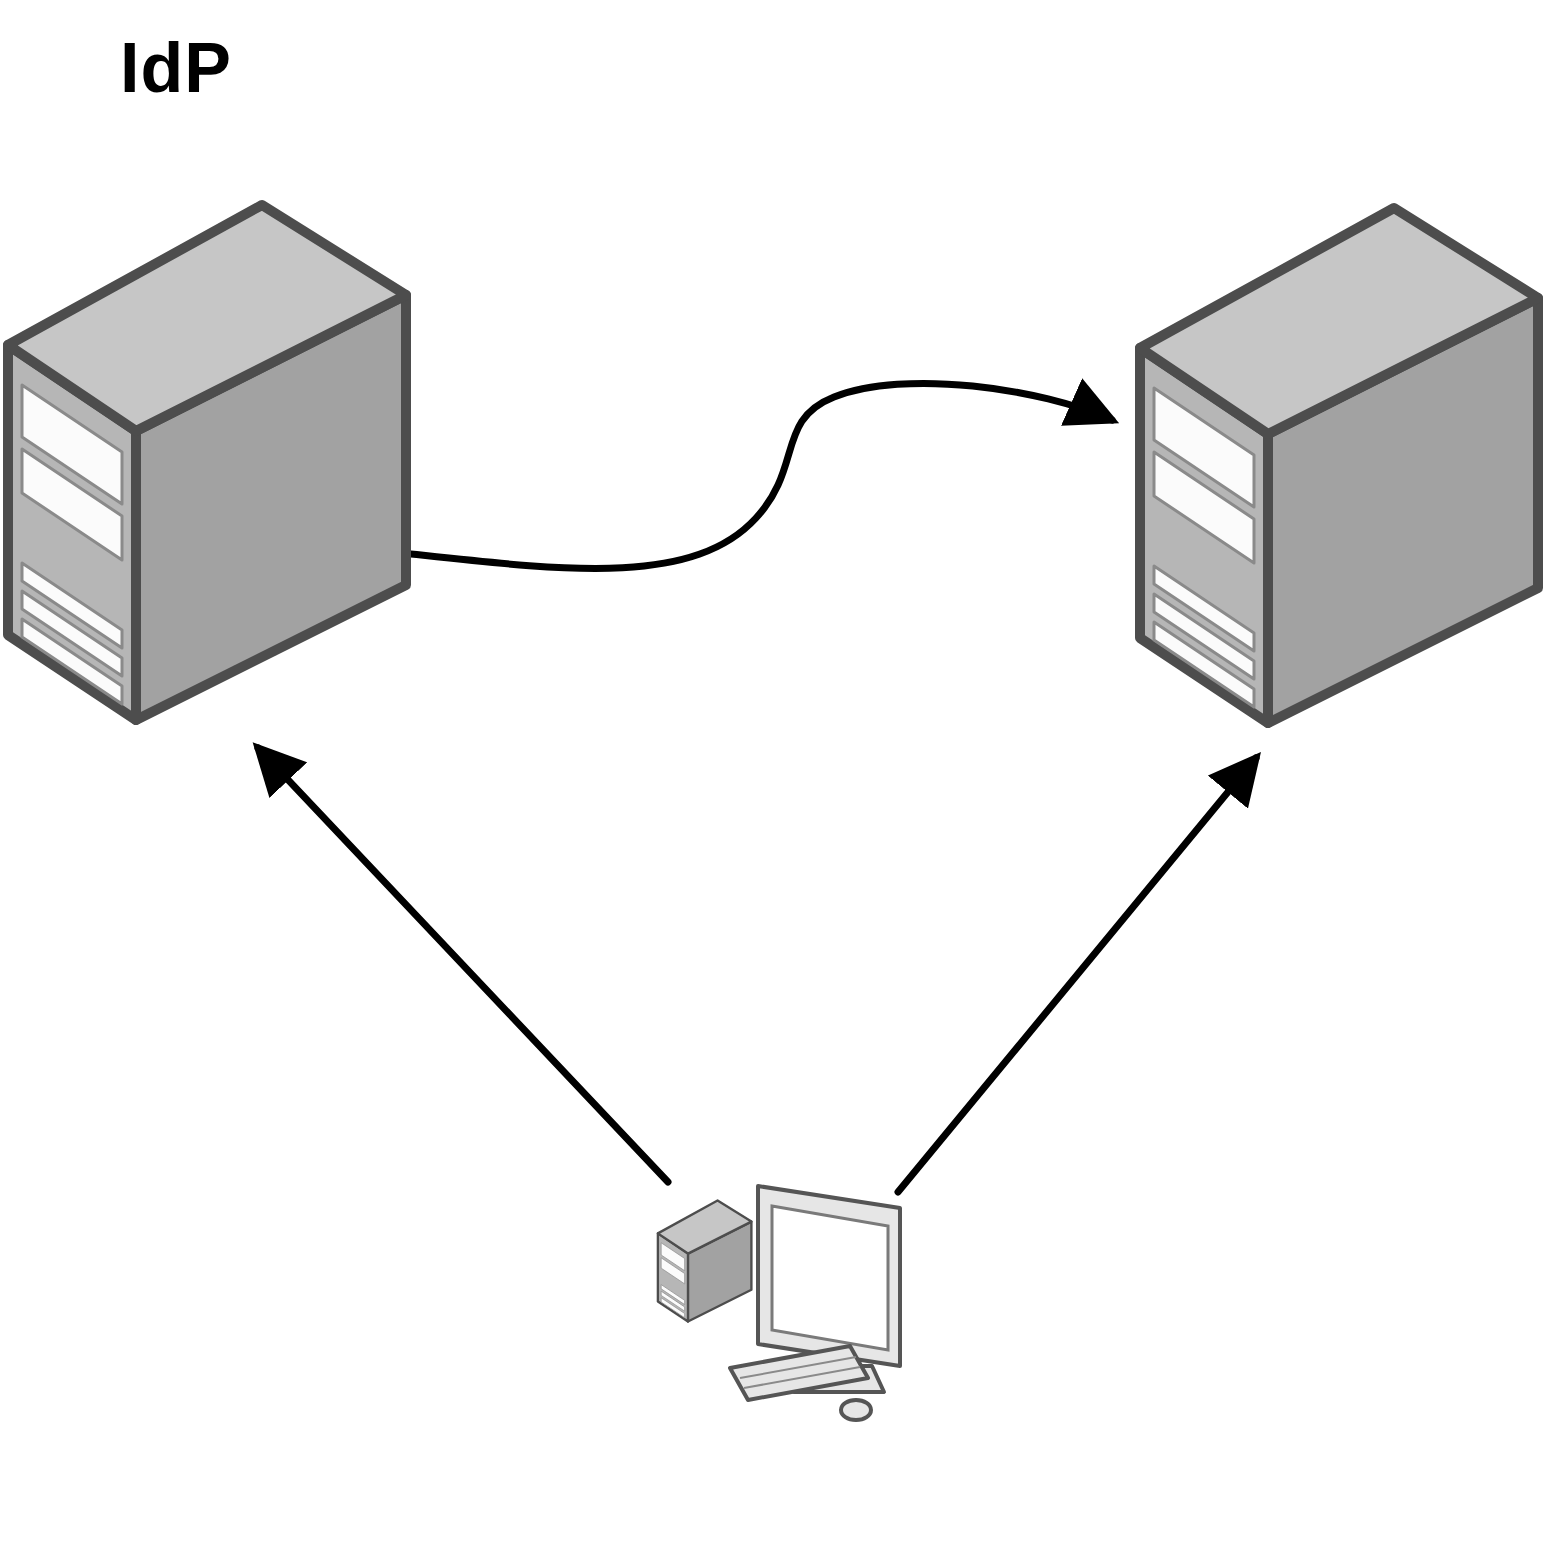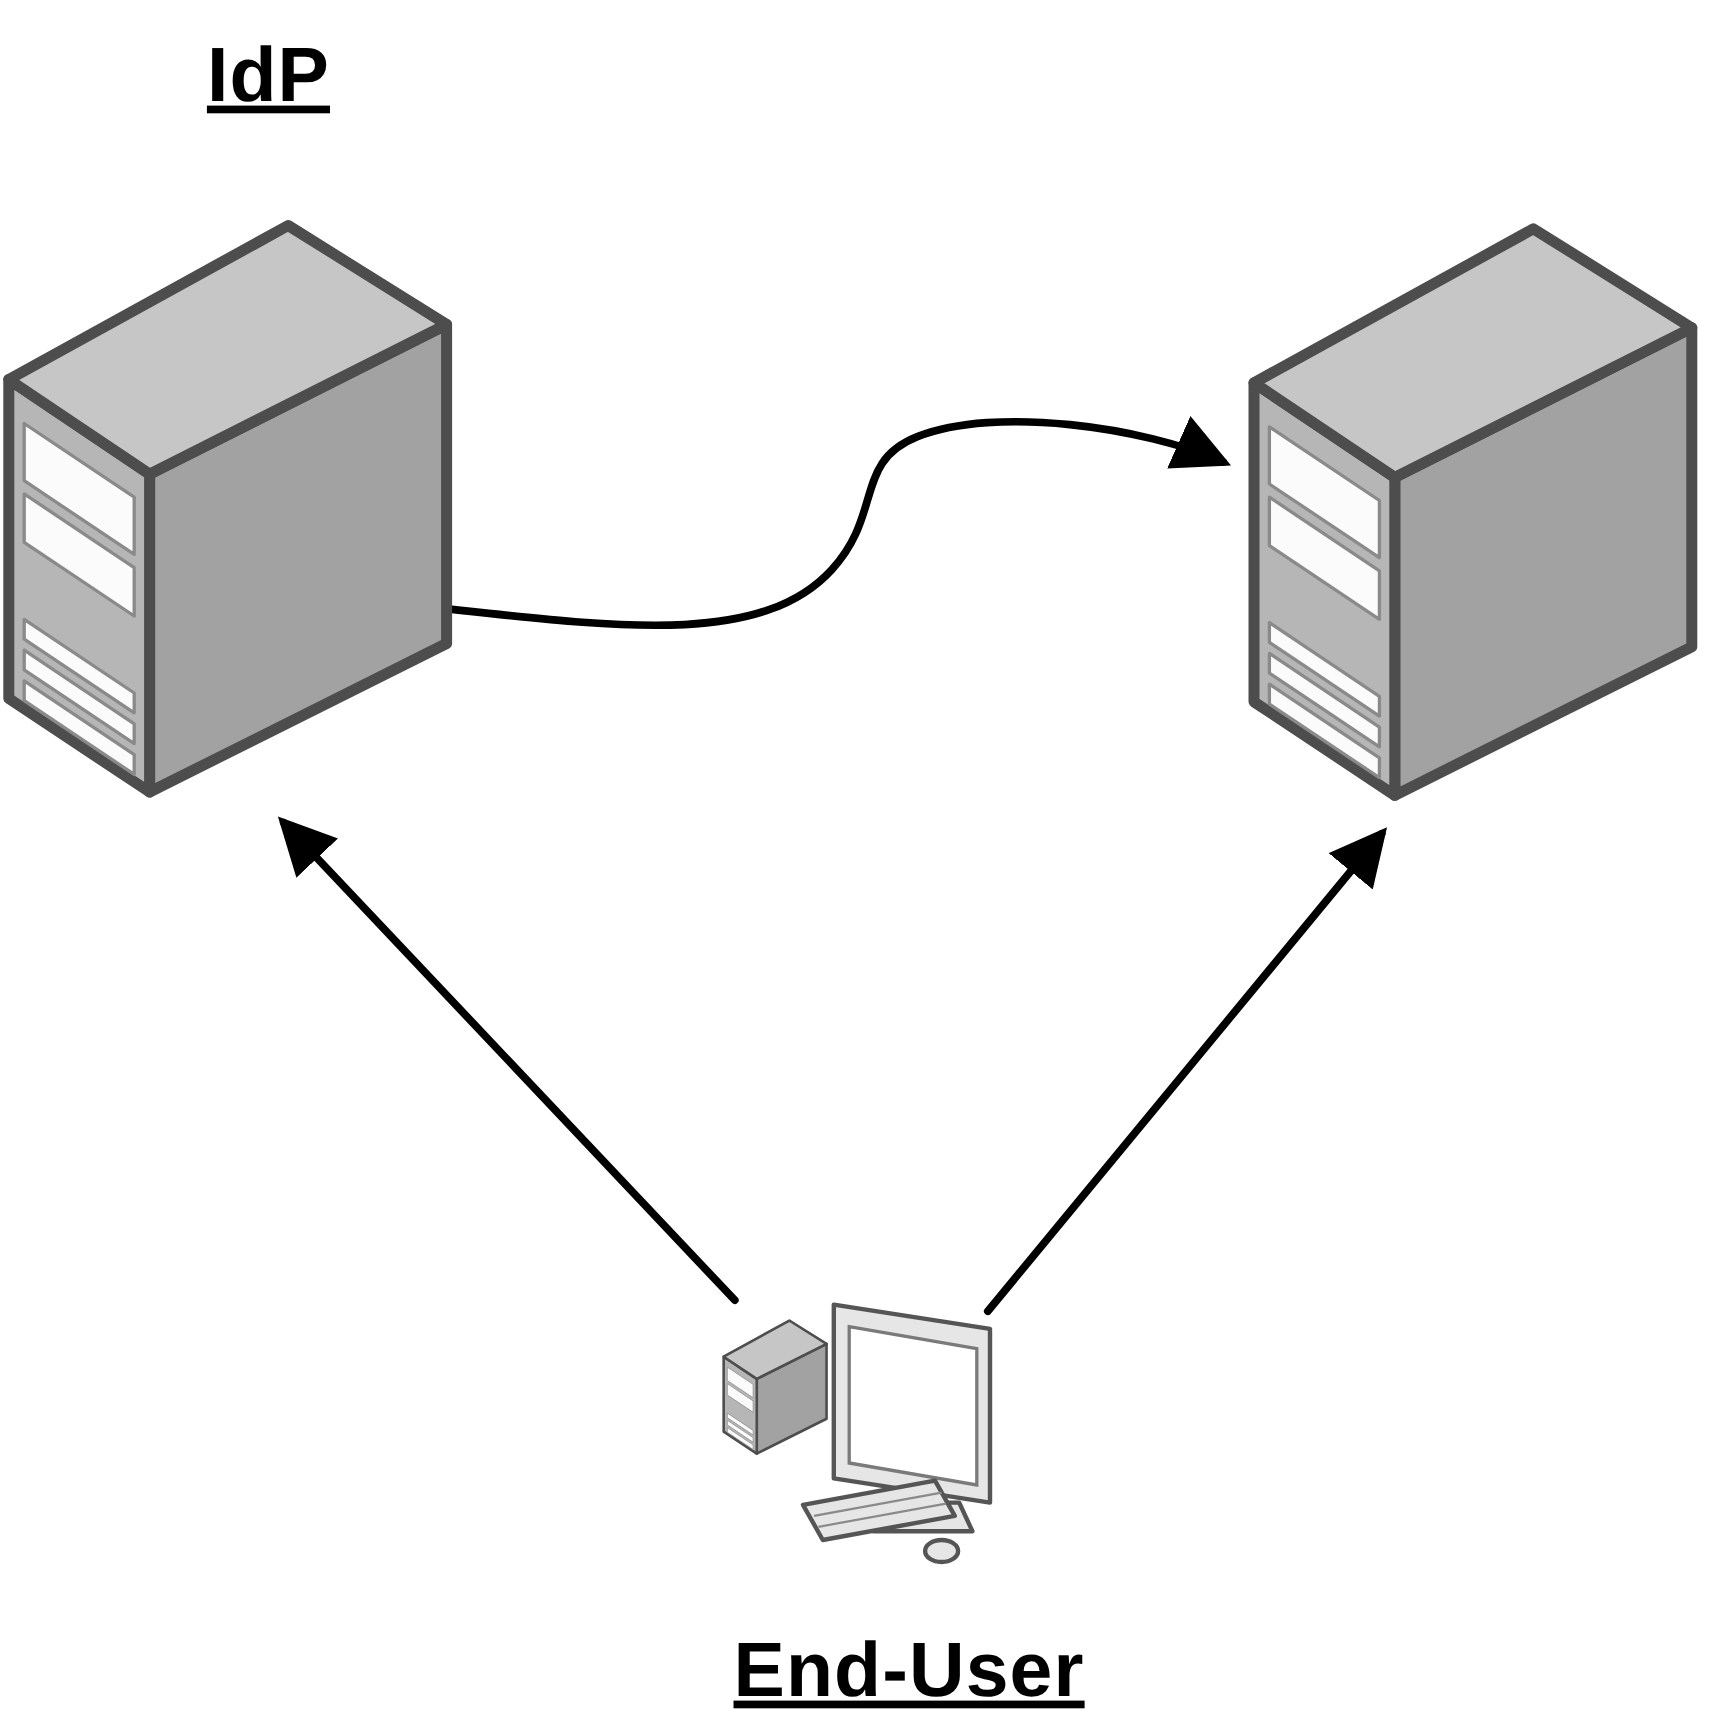--- a/index.html
+++ b/index.html
@@ -18,24 +18,23 @@
   #diagram-svg {
     position: absolute;
     left: 0;
     top: 0;
   }
   .node-label {
     position: absolute;
     font-weight: bold;
     color: #000000;
     font-size: 70px;
-    text-align: right;
+    text-align: left;
     letter-spacing: 1px;
     white-space: nowrap;
-    text-decoration: underline;
   }
   .label-idp      { left: 120px;  top: 28px;   width: 180px; }
   .label-sp       { left: 1370px; top: 28px;   width: 140px; }
   .label-scim     { left: 660px;  top: 212px;  width: 260px; }
   .label-enduser  { left: 590px;  top: 1478px; width: 396px; }
 
   .server-top   { fill: #c6c6c6; }
   .server-front { fill: #b6b6b6; }
   .server-side  { fill: #a2a2a2; }
   .server-face  { stroke: #4d4d4d; stroke-width: 10; stroke-linejoin: round; }
@@ -94,15 +93,14 @@
       <line class="pc-key" x1="744" y1="1388" x2="860" y2="1367"></line>
 
       <ellipse class="pc-part" cx="856" cy="1410" rx="15" ry="10"></ellipse>
     </g>
   </svg>
 
   <div class="node-label label-idp">IdP</div>
 
 
 
-  <div class="node-label label-enduser">End-User</div>
 
 </div>
 
 </body></html>

